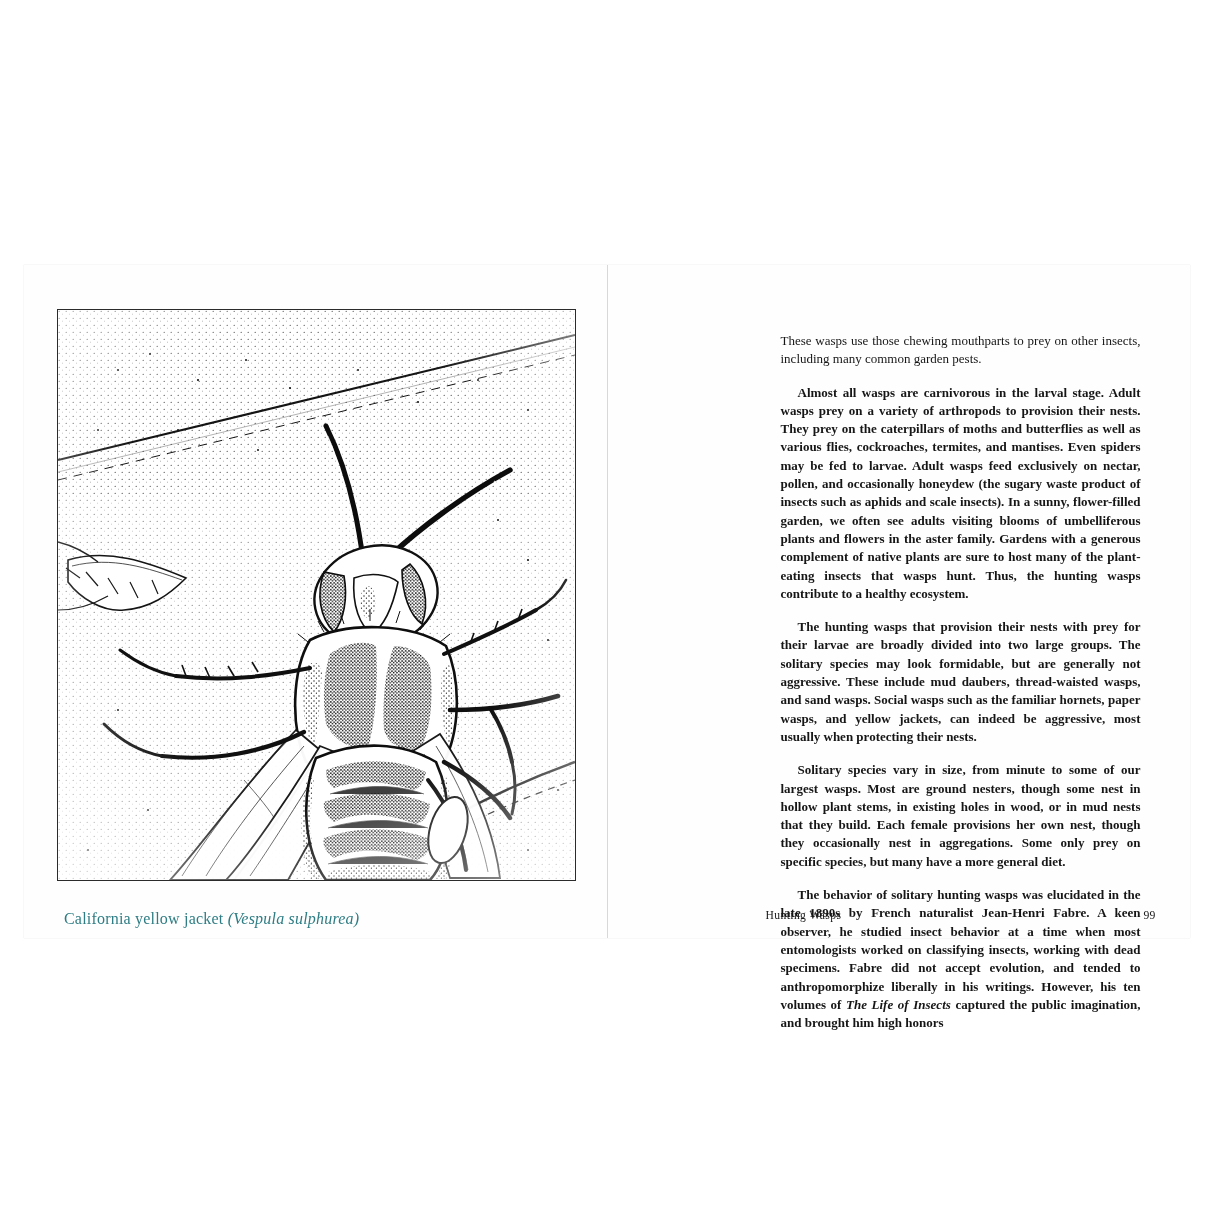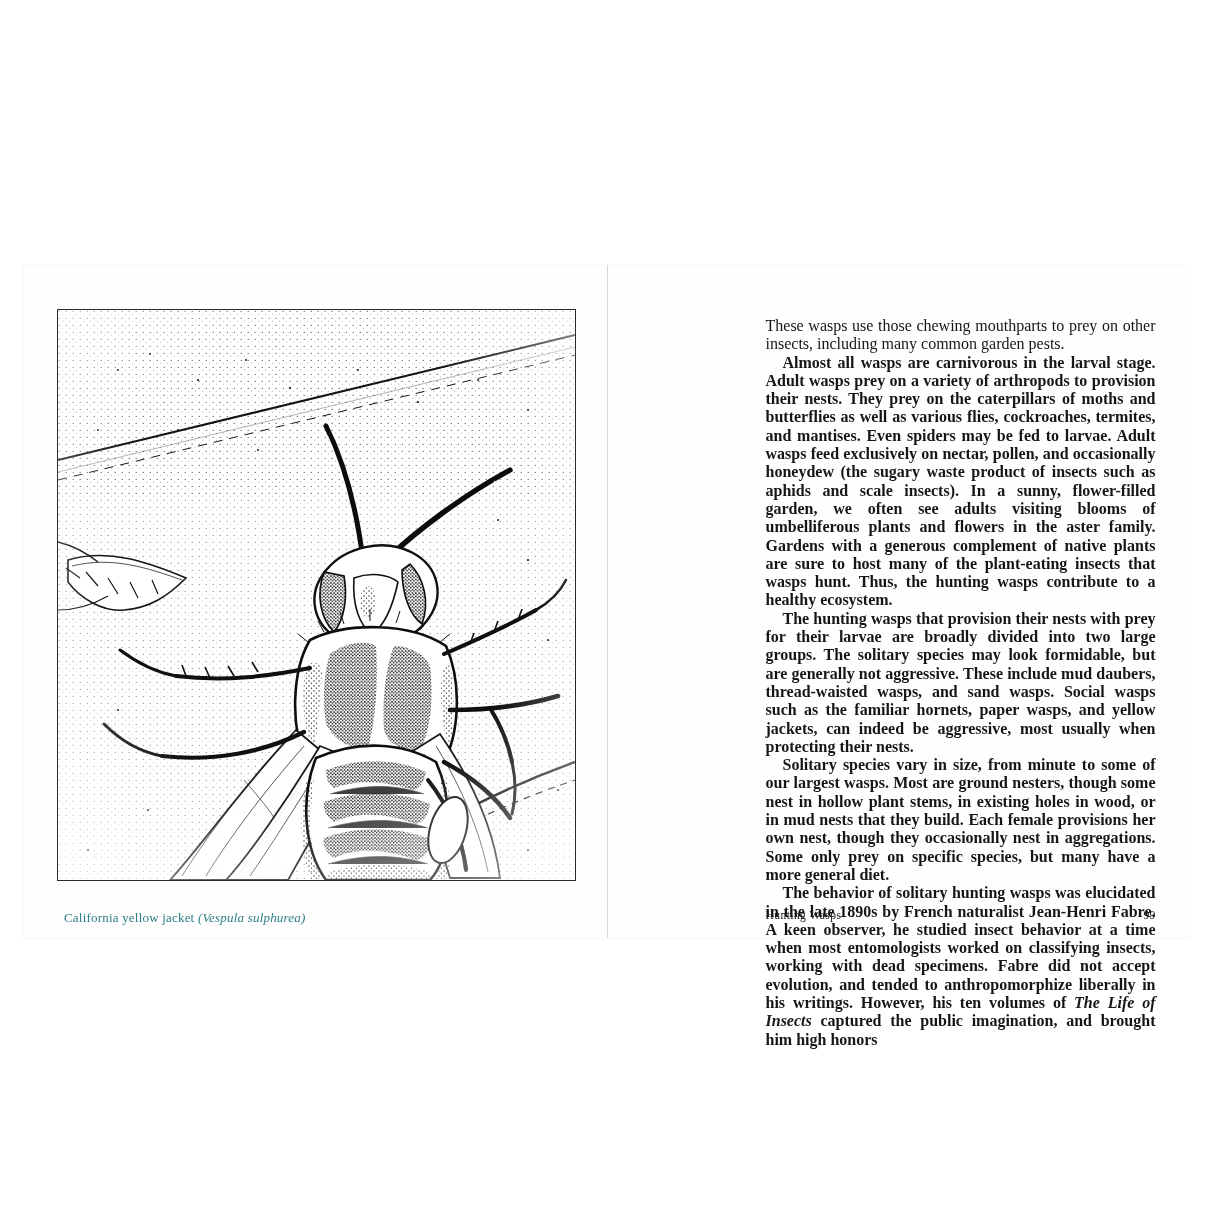--- a/index.html
+++ b/index.html
@@ -59,38 +59,38 @@
     background: #ffffff;
     overflow: hidden;
   }
   .plate svg { display: block; }
 
   .caption {
     position: absolute;
     left: 40px;
     top: 645px;
     font-family: "Liberation Serif", serif;
-    font-size: 13px;
+    font-size: 16px;
     letter-spacing: 0.2px;
     color: #2e7d84;
     white-space: nowrap;
   }
   .caption .sci { font-style: italic; }
 
   
   .textcol {
     position: absolute;
     left: 158px;
     top: 52px;
     width: 390px;
   }
   .textcol p {
-    margin: 0;
+    margin: 15px;
     font-family: "Liberation Serif", serif;
-    font-size: 16px;
+    font-size: 13px;
     line-height: 18.3px;
     text-align: justify;
     color: #161616;
     hyphens: manual;
   }
   .textcol p.indent { text-indent: 17px; font-weight: bold; }
   .textcol p em { font-style: italic; }
 
   .footer {
     position: absolute;

